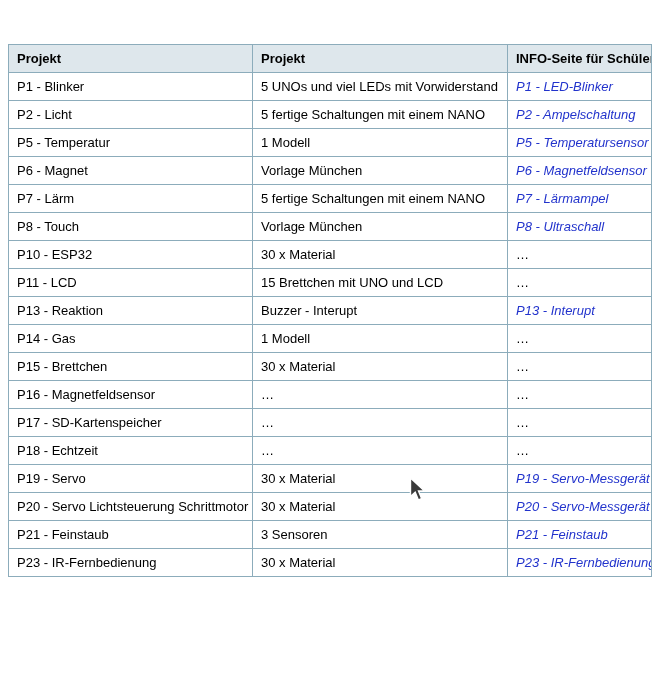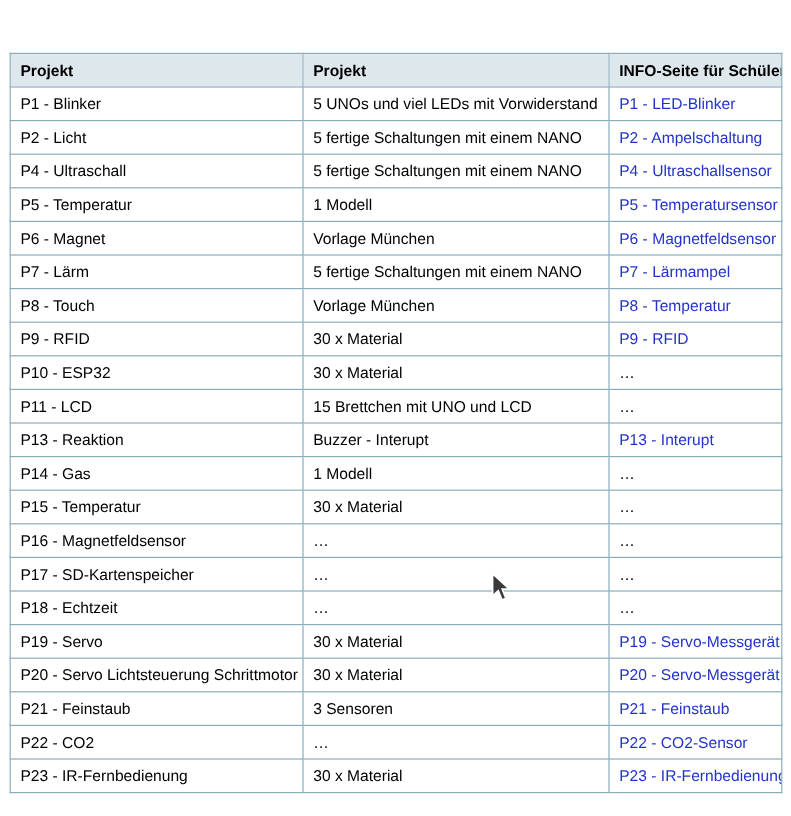--- a/index.html
+++ b/index.html
@@ -48,20 +48,21 @@
   }
   th {
     background: var(--header-bg);
     font-weight: bold;
     color: var(--text-color);
   }
   a.info-link {
     color: var(--link-color);
     text-decoration: none;
     cursor: pointer;
+    font-style: italic;
   }
   .mouse-cursor {
     position: absolute;
     z-index: 10;
     pointer-events: none;
   }
 </style>
 </head>
 <body>
 
@@ -85,25 +86,20 @@
     <td><a href="#" class="info-link">P1 - LED-Blinker</a></td>
   </tr>
 
   <tr>
     <td>P2 - Licht</td>
     <td>5 fertige Schaltungen mit einem NANO</td>
     <td><a href="#" class="info-link">P2 - Ampelschaltung</a></td>
   </tr>
 
 
-  <tr>
-    <td>P4 - Ultraschall</td>
-    <td>5 fertige Schaltungen mit einem NANO</td>
-    <td><a href="#" class="info-link">P4 - Ultraschallsensor</a></td>
-  </tr>
 
   <tr>
     <td>P5 - Temperatur</td>
     <td>1 Modell</td>
     <td><a href="#" class="info-link">P5 - Temperatursensor</a></td>
   </tr>
 
   <tr>
     <td>P6 - Magnet</td>
     <td>Vorlage München</td>
@@ -112,28 +108,23 @@
 
   <tr>
     <td>P7 - Lärm</td>
     <td>5 fertige Schaltungen mit einem NANO</td>
     <td><a href="#" class="info-link">P7 - Lärmampel</a></td>
   </tr>
 
   <tr>
     <td>P8 - Touch</td>
     <td>Vorlage München</td>
-    <td><a href="#" class="info-link">P8 - Temperatur</a></td>
-  </tr>
-
-  <tr>
-    <td>P9 - RFID</td>
-    <td>30 x Material</td>
-    <td><a href="#" class="info-link">P9 - RFID</a></td>
-  </tr>
+    <td><a href="#" class="info-link">P8 - Ultraschall</a></td>
+  </tr>
+
 
   <tr>
     <td>P10 - ESP32</td>
     <td>30 x Material</td>
     <td>…</td>
   </tr>
 
   <tr>
     <td>P11 - LCD</td>
     <td>15 Brettchen mit UNO und LCD</td>
@@ -147,21 +138,21 @@
     <td><a href="#" class="info-link">P13 - Interupt</a></td>
   </tr>
 
   <tr>
     <td>P14 - Gas</td>
     <td>1 Modell</td>
     <td>…</td>
   </tr>
 
   <tr>
-    <td>P15 - Temperatur</td>
+    <td>P15 - Brettchen</td>
     <td>30 x Material</td>
     <td>…</td>
   </tr>
 
   <tr>
     <td>P16 - Magnetfeldsensor</td>
     <td>…</td>
     <td>…</td>
   </tr>
 
@@ -188,25 +179,20 @@
     <td>30 x Material</td>
     <td><a href="#" class="info-link">P20 - Servo-Messgerät</a></td>
   </tr>
 
   <tr>
     <td>P21 - Feinstaub</td>
     <td>3 Sensoren</td>
     <td><a href="#" class="info-link">P21 - Feinstaub</a></td>
   </tr>
 
-  <tr>
-    <td>P22 - CO2</td>
-    <td>…</td>
-    <td><a href="#" class="info-link">P22 - CO2-Sensor</a></td>
-  </tr>
 
   <tr>
     <td>P23 - IR-Fernbedienung</td>
     <td>30 x Material</td>
     <td><a href="#" class="info-link">P23 - IR-Fernbedienung</a></td>
   </tr>
 </tbody>
 </table>
 
 <div class="mouse-cursor" style="left: 409px; top: 477px;">

